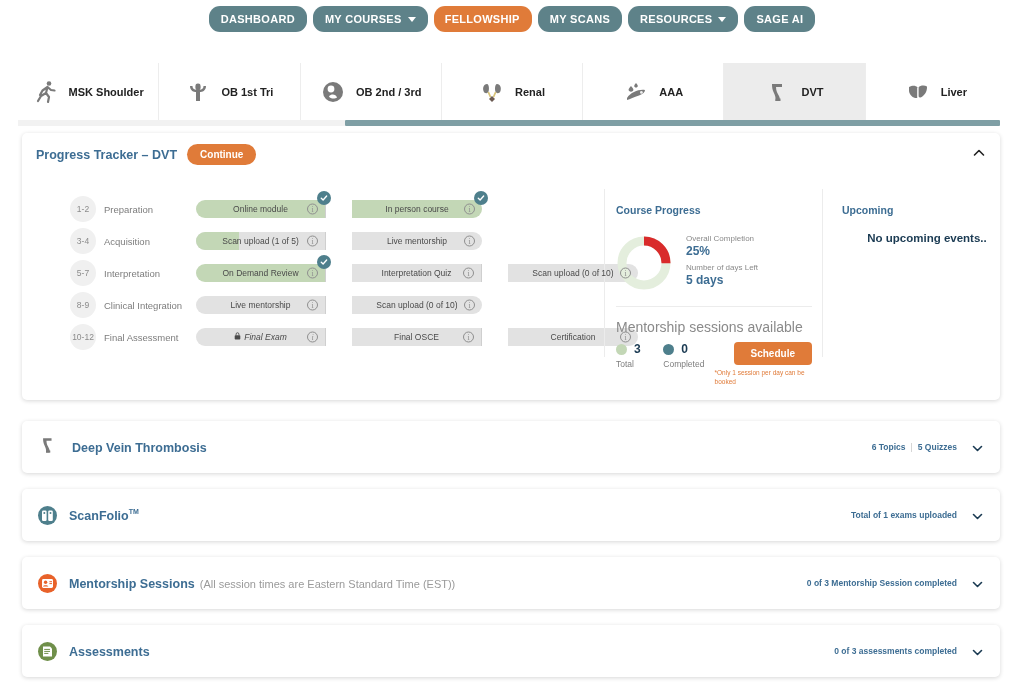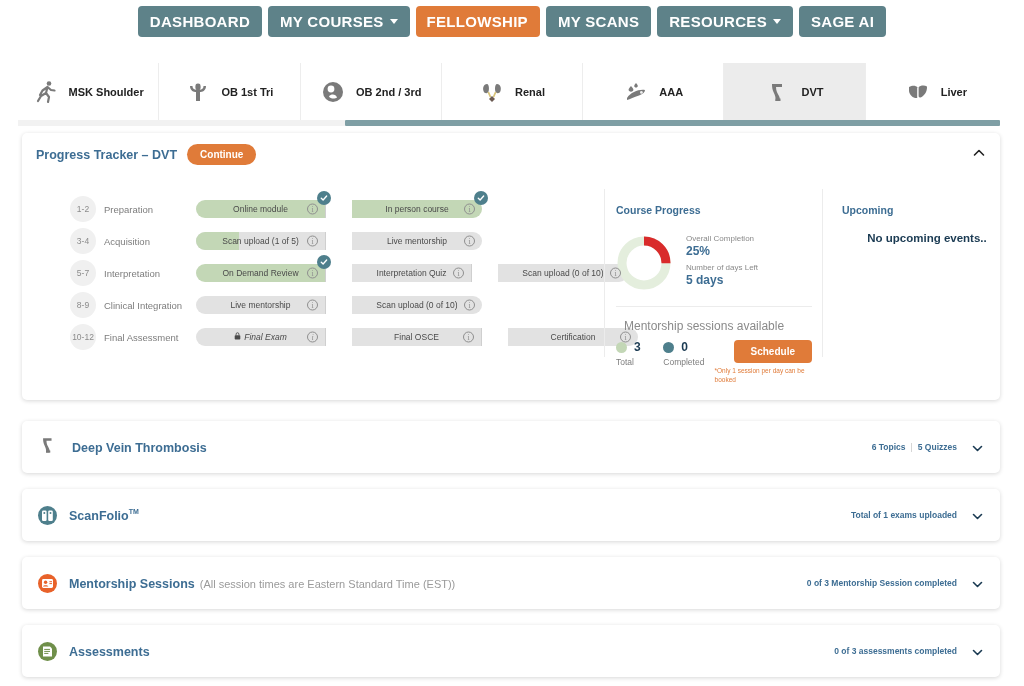--- a/index.html
+++ b/index.html
@@ -11,22 +11,22 @@
   }
   body { position: relative; }
 
   
   .topnav {
     position: absolute; top: 6px; left: 0; width: 1024px;
     display: flex; justify-content: center; gap: 6px;
   }
   .navbtn {
     background: #5e8289; color: #ffffff;
-    font-size: 15px; font-weight: bold; letter-spacing: .3px;
-    padding: 7px 12px 7px 12px; border-radius: 4px;
+    font-size: 11px; font-weight: bold; letter-spacing: .3px;
+    padding: 7px 12px 7px 12px; border-radius: 11px;
     display: flex; align-items: center; gap: 6px;
     white-space: nowrap; cursor: pointer;
   }
   .navbtn.accent { background: #e07b39; padding-left: 11px; }
   .caret {
     width: 0; height: 0;
     border-left: 4px solid transparent; border-right: 4px solid transparent;
     border-top: 5px solid #ffffff; display: inline-block;
   }
 
@@ -122,21 +122,21 @@
   
   .cp { position: absolute; left: 594px; top: 71px; width: 196px; }
   .panel-title { font-size: 10.5px; font-weight: bold; color: #3d6d93; }
   .donut-row { display: flex; align-items: center; gap: 14px; margin-top: 18px; }
   .donut { width: 56px; height: 56px; position: relative; flex: 0 0 auto; }
   .cp-meta-label { font-size: 8px; color: #8a8a8a; }
   .cp-meta-value { font-size: 12px; color: #3d6d93; font-weight: bold; margin: 1px 0 5px; }
   .hr-soft { height: 1px; background: #ececec; margin: 14px 0 0; }
 
   .ment { margin-top: 12px; }
-  .ment-title { font-size: 12px; color: #8a8a8a; margin-left: 8px; }
+  .ment-title { font-size: 14px; color: #8a8a8a; }
   .ment-row { display: flex; align-items: flex-start; margin-top: 7px; }
   .ment-stat { width: 76px; }
   .ment-dotline { display: flex; align-items: center; gap: 7px; }
   .dot { width: 11px; height: 11px; border-radius: 50%; }
   .dot.green { background: #c3d7b6; }
   .dot.teal { background: #4e7f8c; }
   .ment-count { font-size: 12px; font-weight: bold; color: #1a3a52; }
   .ment-cap { font-size: 8.5px; color: #7d7d7d; margin-top: 3px; }
   .sched-wrap { margin-left: 4px; }
   .sched-btn {
@@ -320,21 +320,21 @@
         <div class="seg-track">
           <div class="seg done" style="width: 130px;">
             <span class="seg-label">On Demand Review</span>
             <span class="seg-info">i</span>
             <span class="seg-check">
               <svg width="8" height="8" viewBox="0 0 10 10">
                 <path d="M1.6 5.2 L3.9 7.4 L8.3 2.6" stroke="#fff" stroke-width="1.7" fill="none" stroke-linecap="round" stroke-linejoin="round"></path>
               </svg>
             </span>
           </div>
-          <div class="seg" style="width: 120px;">
+          <div class="seg" style="width: 130px;">
             <span class="seg-label">Interpretation Quiz</span>
             <span class="seg-info">i</span>
           </div>
           <div class="seg" style="width: 130px;">
             <span class="seg-label">Scan upload (0 of 10)</span>
             <span class="seg-info">i</span>
           </div>
         </div>
       </div>
       <div class="stage-row">

